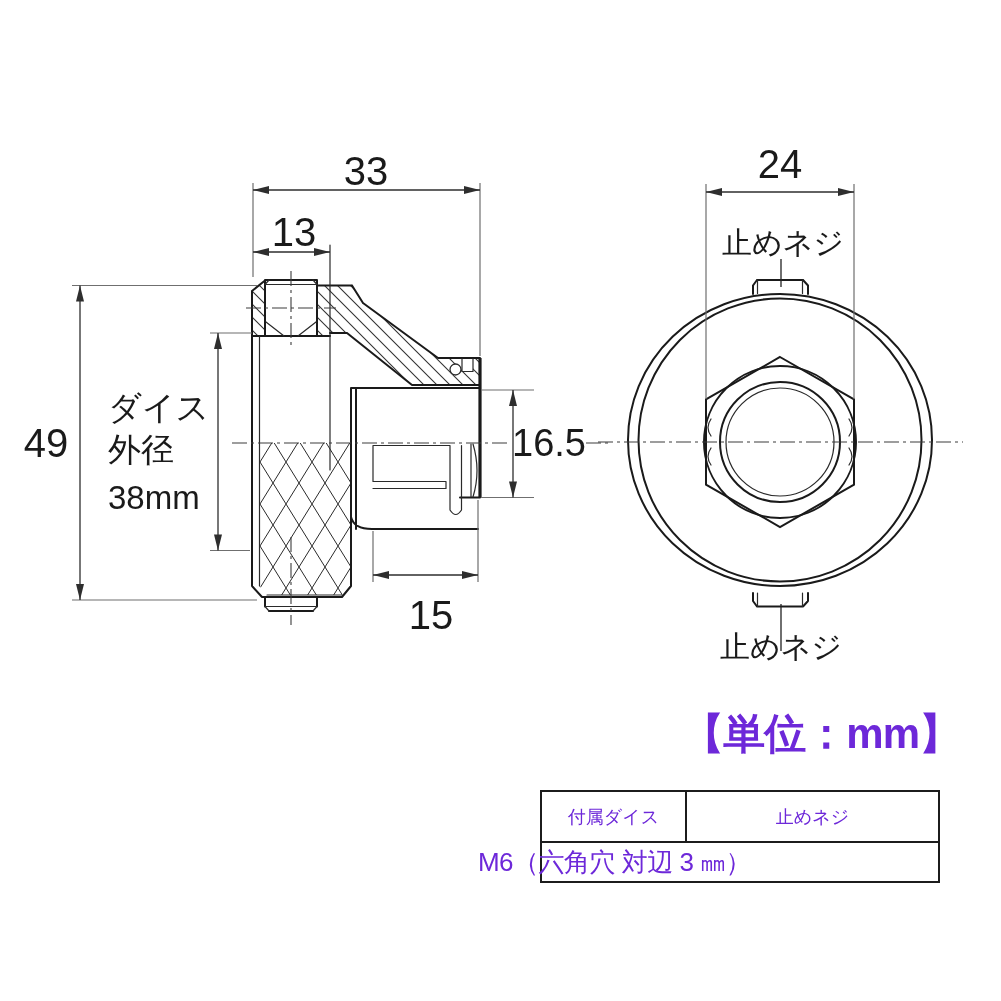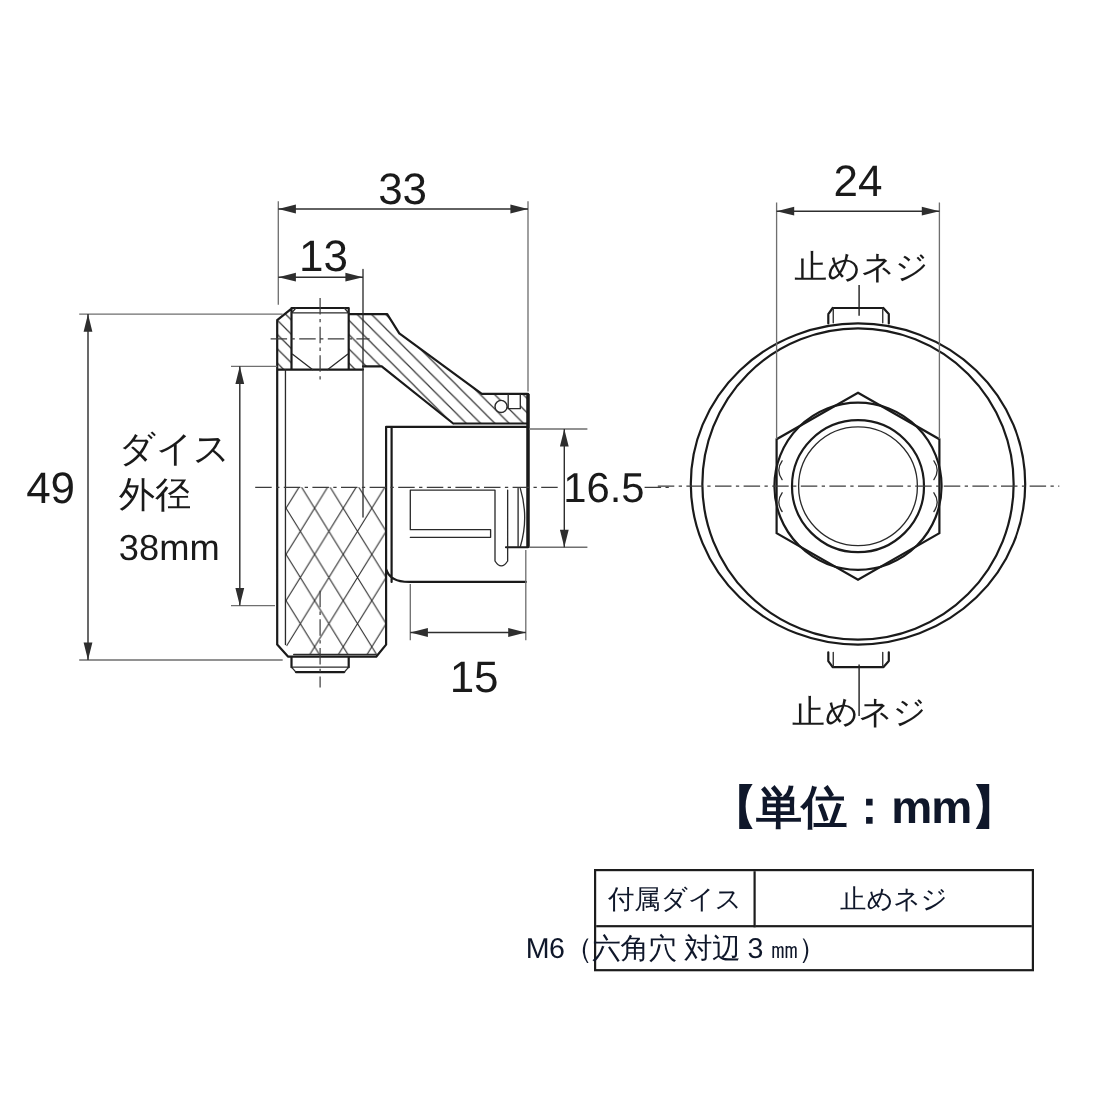--- a/index.html
+++ b/index.html
@@ -1,39 +1,39 @@
 <!DOCTYPE html>
 <html><head>
 <meta charset="utf-8">
 <style>
   html,body{margin:0;padding:0;background:#ffffff;}
   #stage{position:relative;width:1001px;height:1001px;background:#fff;overflow:hidden;
-         font-family:"Liberation Sans","DejaVu Sans",sans-serif;color:#0f172a;}
+         font-family:"Liberation Sans","DejaVu Sans",sans-serif;color:#6d28d9;}
   svg{position:absolute;left:0;top:0;}
   svg .pl{stroke:#1a1a1a;stroke-width:2;fill:none;stroke-linecap:round;}
   svg .pl2{stroke:#1a1a1a;stroke-width:3.2;fill:none;stroke-linecap:butt;}
   svg .th{stroke:#2a2a2a;stroke-width:1.2;fill:none;stroke-linecap:round;}
   svg .dim{stroke:#2e2e2e;stroke-width:1.3;fill:none;}
   svg .ext{stroke:#6f6f6f;stroke-width:1.2;fill:none;}
   svg .cl{stroke:#3c3c3c;stroke-width:1.1;fill:none;stroke-dasharray:15 4 3 4;}
   svg .lead{stroke:#222;stroke-width:1.3;fill:none;}
   svg .arw{fill:#2e2e2e;stroke:none;}
   svg text{fill:#1a1a1a;font-family:"Liberation Sans","DejaVu Sans",sans-serif;}
   svg text.num{font-size:40px;}
   svg text.num2{font-size:38px;}
   svg text.jp{font-size:30px;}
   svg text.jp2{font-size:33px;}
-  .units-note{position:absolute;left:604px;top:706px;width:320px;text-align:right;
+  .units-note{position:absolute;left:640px;top:706px;width:320px;text-align:right;
       font-size:42px;font-weight:600;letter-spacing:-1px;white-space:nowrap;}
   .spec-table{position:absolute;left:540px;top:790px;width:400px;height:93px;
       box-sizing:border-box;border:2px solid #1c1c1c;display:grid;
       grid-template-columns:145px 1fr;grid-template-rows:51px 1fr;}
   .spec-table .cell{display:flex;align-items:center;justify-content:center;
       box-sizing:border-box;white-space:nowrap;}
-  .spec-table .hdr{font-size:24px;}
+  .spec-table .hdr{font-size:18px;}
   .spec-table .c1{border-right:2px solid #1c1c1c;}
   .spec-table .top{border-bottom:2px solid #1c1c1c;}
   .spec-table .die-val{font-size:30px;}
   .spec-table .screw-val{font-size:26px;letter-spacing:-0.5px;}
 </style>
 </head>
 <body>
 
 <div id="stage">
 

